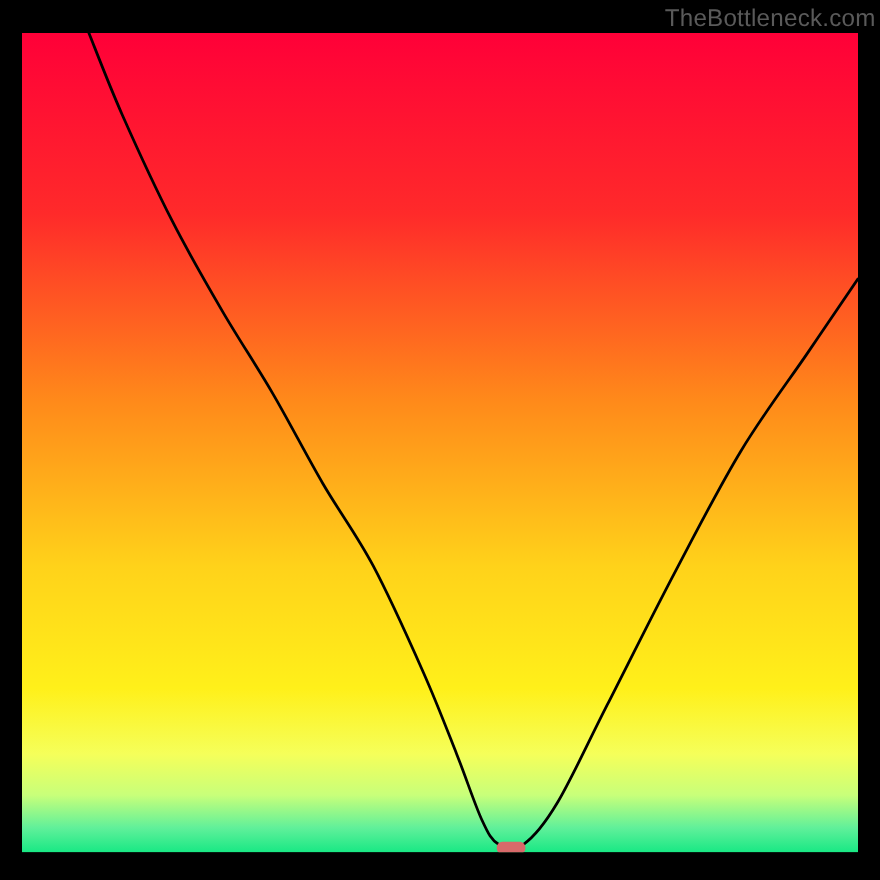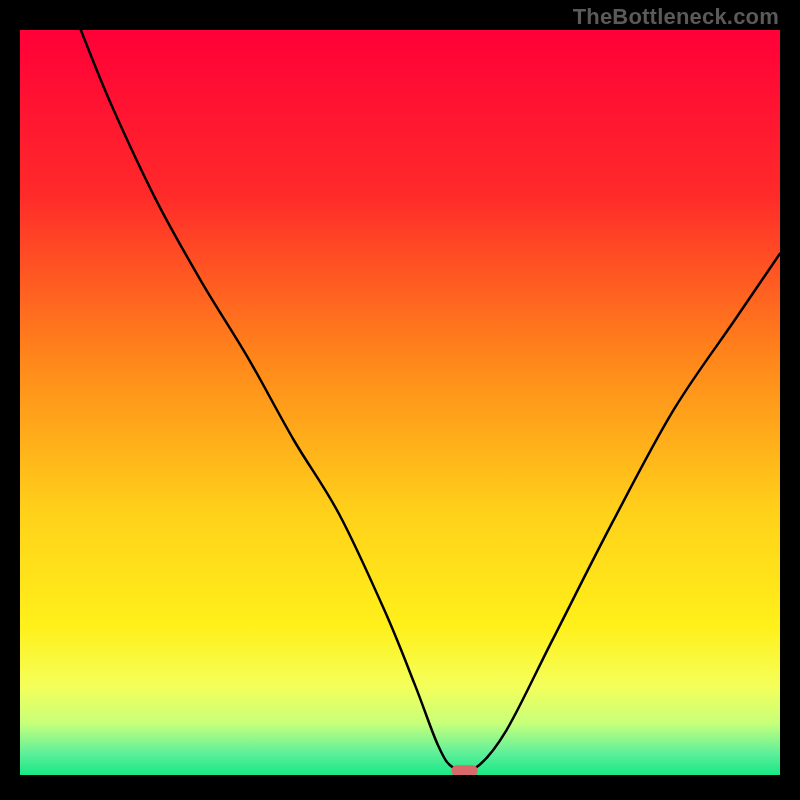--- a/index.html
+++ b/index.html
@@ -13,24 +13,24 @@
   }
   .container {
     position: relative;
     width: 800px;
     height: 800px;
     background: #000;
   }
   .watermark {
     position: absolute;
     top: 4px;
-    right: 21px;
+    right: 4px;
     color: #5a5a5a;
     font-size: 22px;
-    font-weight: 700;
+    font-weight: 400;
     letter-spacing: 0.2px;
     z-index: 10;
     user-select: none;
   }
   .plot-area {
     position: absolute;
     left: 20px;
     top: 30px;
     width: 760px;
     height: 745px;

